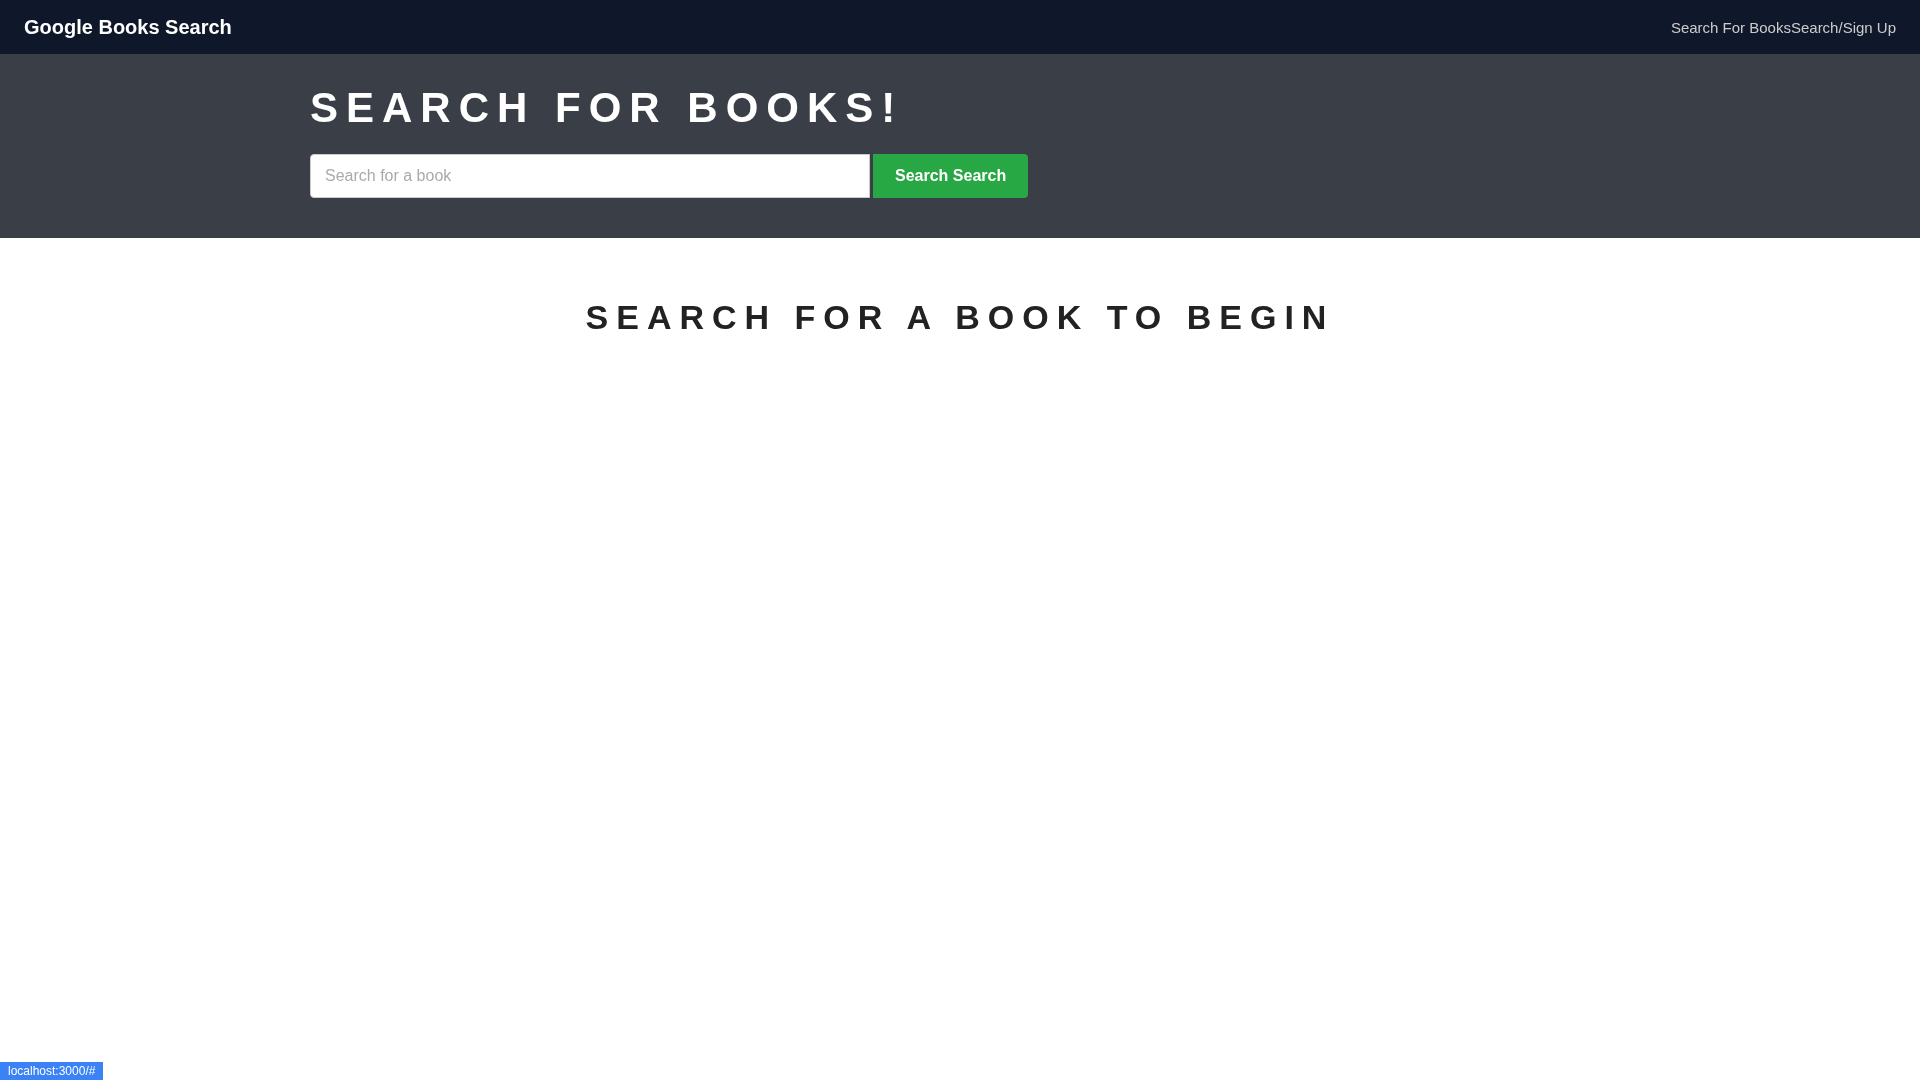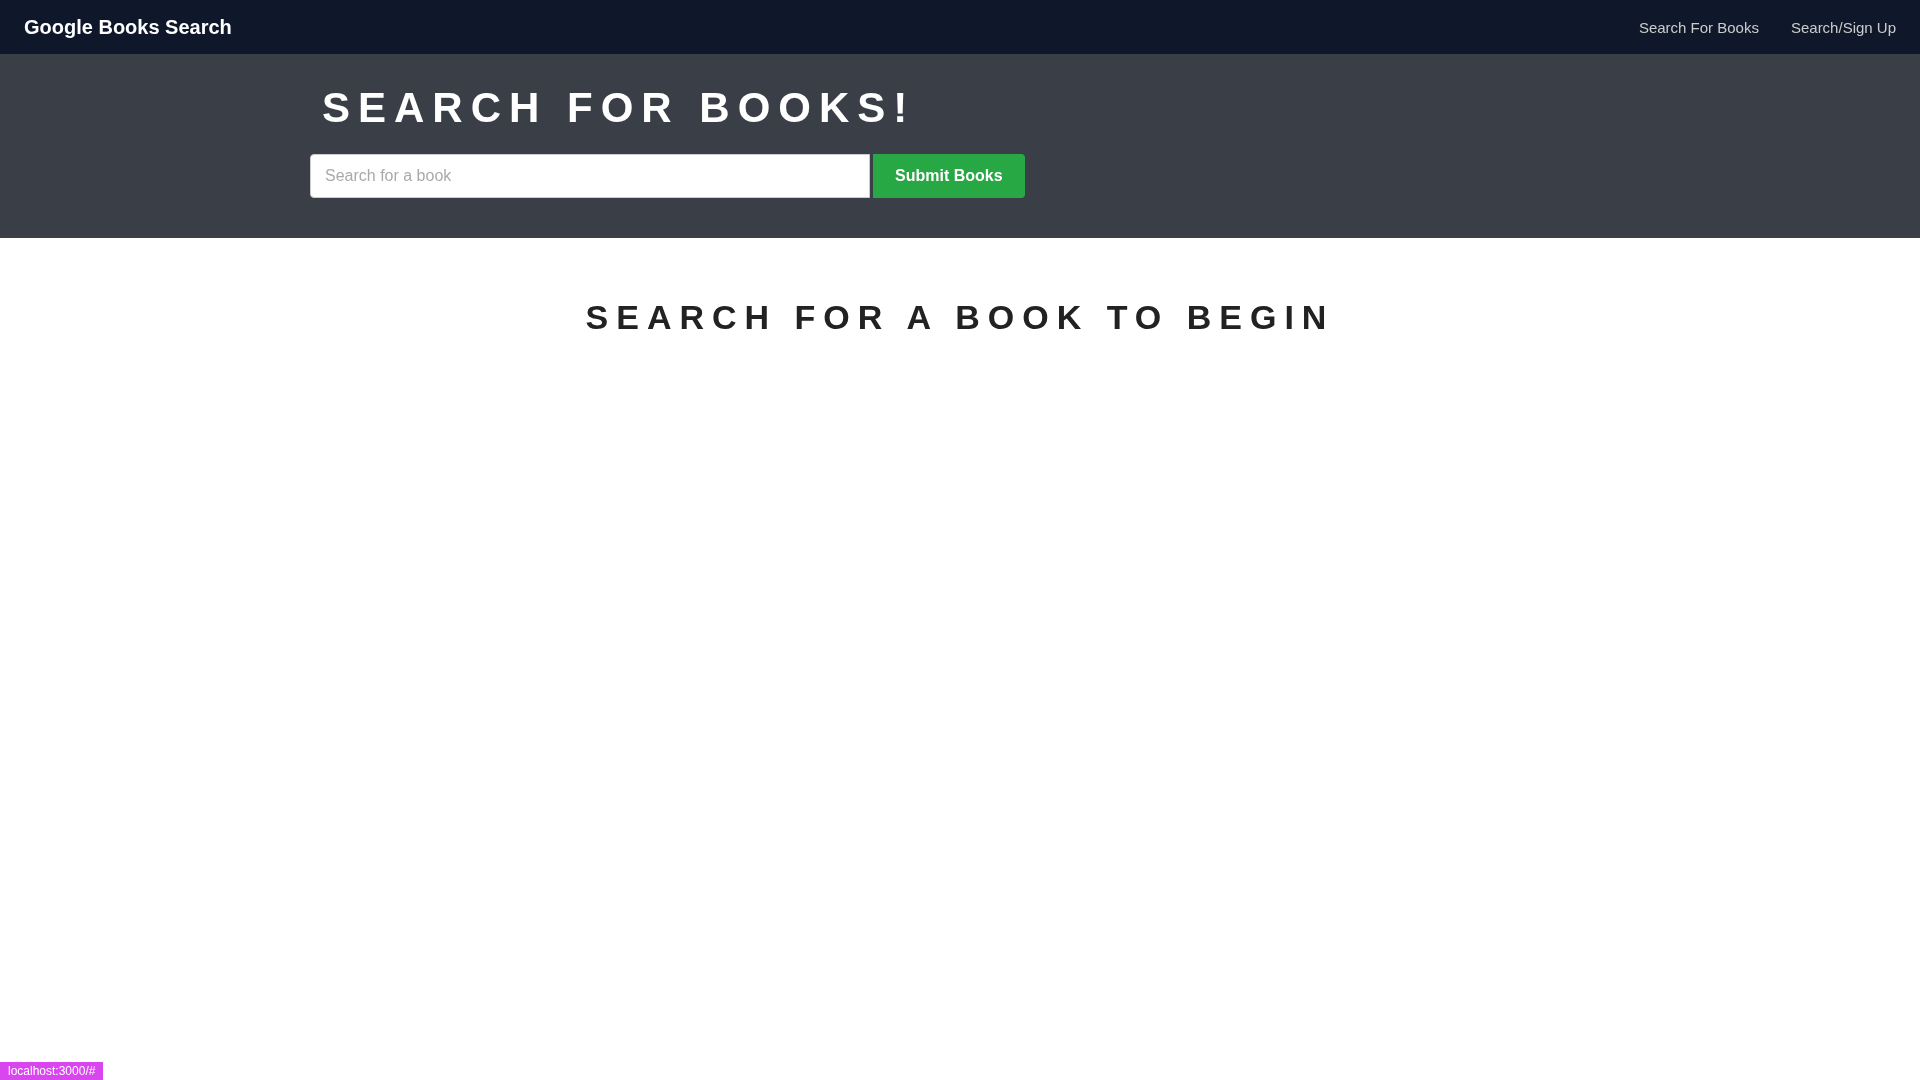--- a/index.html
+++ b/index.html
@@ -29,21 +29,20 @@
       color: #ffffff;
       font-size: 20px;
       font-weight: bold;
       text-decoration: none;
       cursor: pointer;
     }
 
     .navbar-links {
       display: flex;
       align-items: center;
-      gap: 32px;
     }
 
     .navbar-link {
       color: #cccccc;
       font-size: 15px;
       text-decoration: none;
       cursor: pointer;
     }
 
     
@@ -57,21 +56,20 @@
     }
 
     .search-title {
       font-family: 'Arial Black', 'Impact', sans-serif;
       font-size: 42px;
       font-weight: 900;
       letter-spacing: 8px;
       color: #ffffff;
       text-transform: uppercase;
       margin-bottom: 22px;
-      margin-left: 12px;
     }
 
     .search-bar-container {
       display: flex;
       align-items: center;
       gap: 3px;
     }
 
     .search-input {
       width: 560px;
@@ -116,42 +114,42 @@
       color: #222222;
       text-transform: uppercase;
       text-align: center;
     }
 
     
     .status-bar {
       position: fixed;
       bottom: 0;
       left: 0;
-      background: #d946ef;
+      background: #3b82f6;
       color: #ffffff;
       font-size: 12px;
       padding: 2px 8px;
     }
   </style>
 </head>
 <body>
 
 <nav class="navbar">
   <a class="navbar-brand">Google Books Search</a>
   <div class="navbar-links">
     <a class="navbar-link">Search For Books</a>
     <a class="navbar-link">Search/Sign Up</a>
   </div>
 </nav>
 
 <div class="search-header">
   <h1 class="search-title">SEARCH FOR BOOKS!</h1>
   <div class="search-bar-container">
     <input class="search-input" type="text" placeholder="Search for a book" style="">
-    <button class="search-button">Submit Books</button>
+    <button class="search-button">Search Search</button>
   </div>
 </div>
 
 <div class="main-content">
   <h2 class="begin-message">SEARCH FOR A BOOK TO BEGIN</h2>
 </div>
 
 <div class="status-bar">
   <span>localhost:3000/#</span>
 </div>

